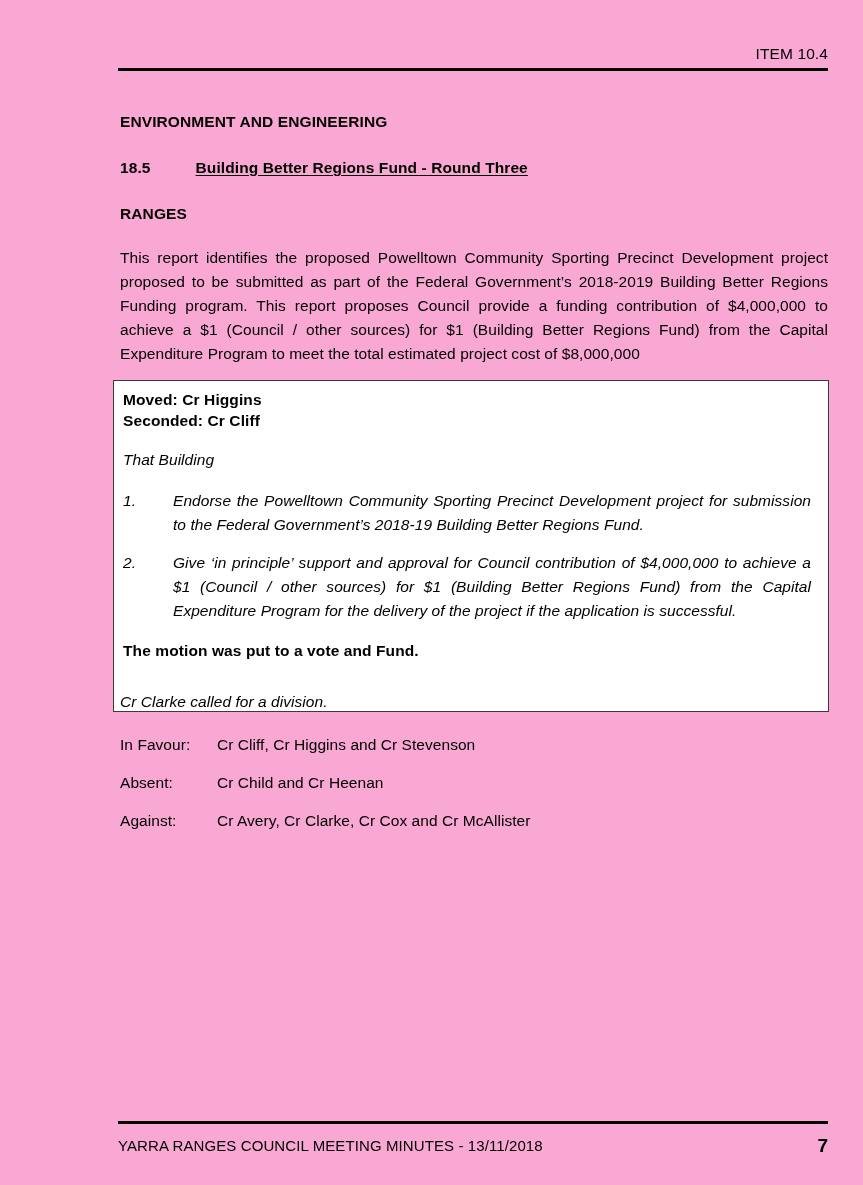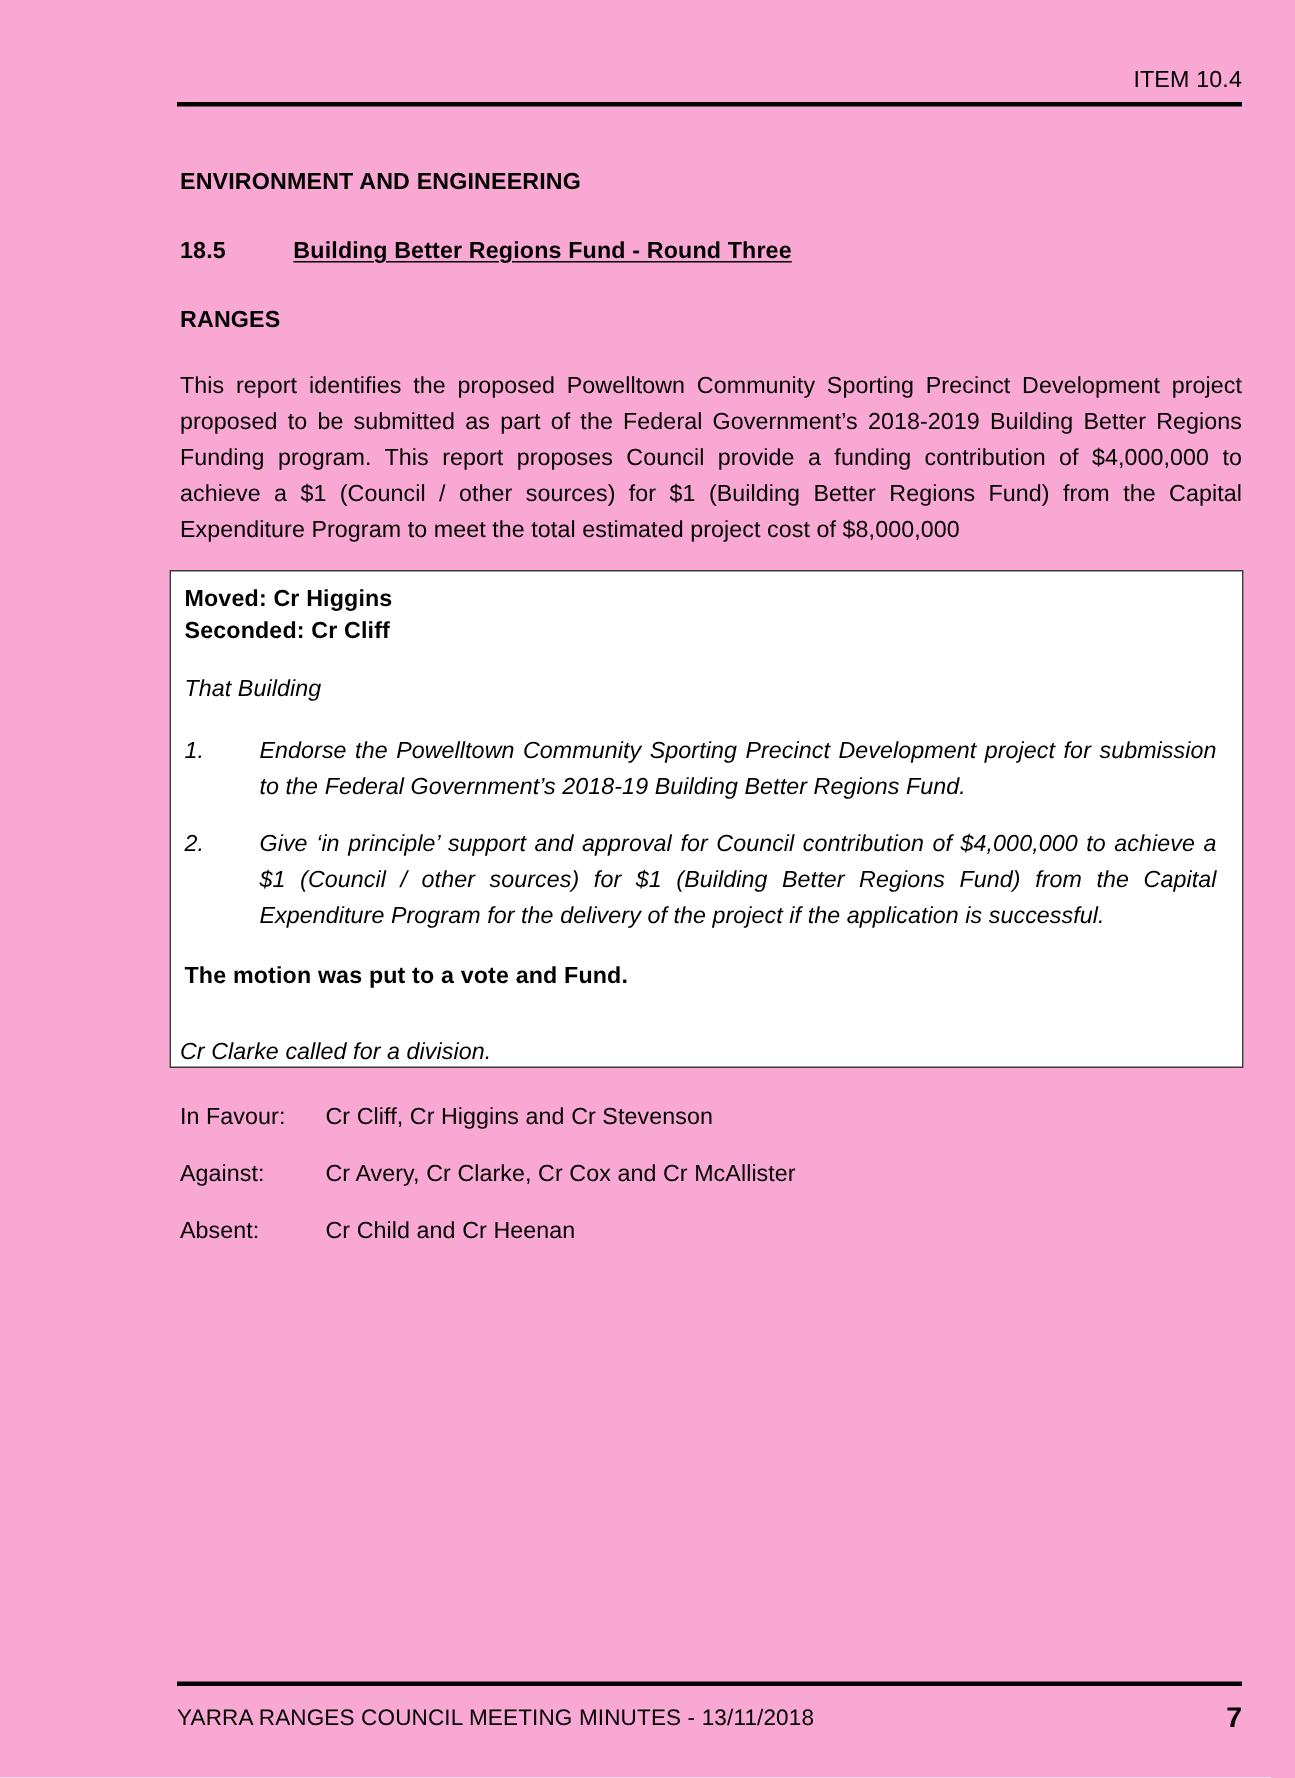--- a/index.html
+++ b/index.html
@@ -269,25 +269,25 @@
 
   <div class="division">
 
     <div class="division-called">Cr Clarke called for a division.</div>
 
     <div class="vote-row">
       <span class="vote-label">In Favour:</span><span class="vote-value">Cr Cliff, Cr Higgins and Cr Stevenson</span>
     </div>
 
     <div class="vote-row">
+      <span class="vote-label">Absent:</span><span class="vote-value">Cr Child and Cr Heenan</span>
+    </div>
+
+    <div class="vote-row">
       <span class="vote-label">Against:</span><span class="vote-value">Cr Avery, Cr Clarke, Cr Cox and Cr McAllister</span>
-    </div>
-
-    <div class="vote-row">
-      <span class="vote-label">Absent:</span><span class="vote-value">Cr Child and Cr Heenan</span>
     </div>
   </div>
 
   <div class="page-footer">
     <div class="rule-bottom"></div>
     <div class="footer-row">
       <span class="footer-text">YARRA RANGES COUNCIL MEETING MINUTES - 13/11/2018</span>
       <span class="footer-page">7</span>
     </div>
   </div>

